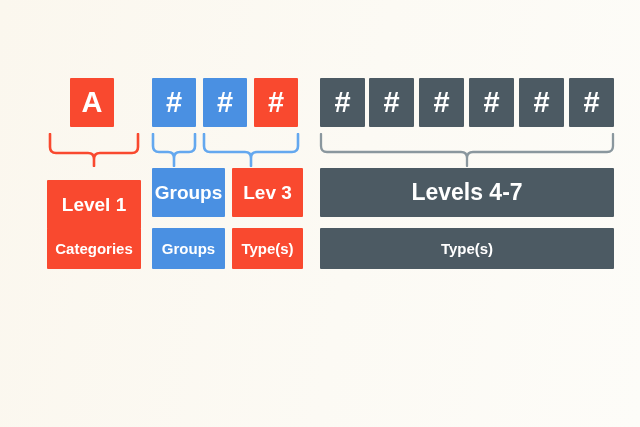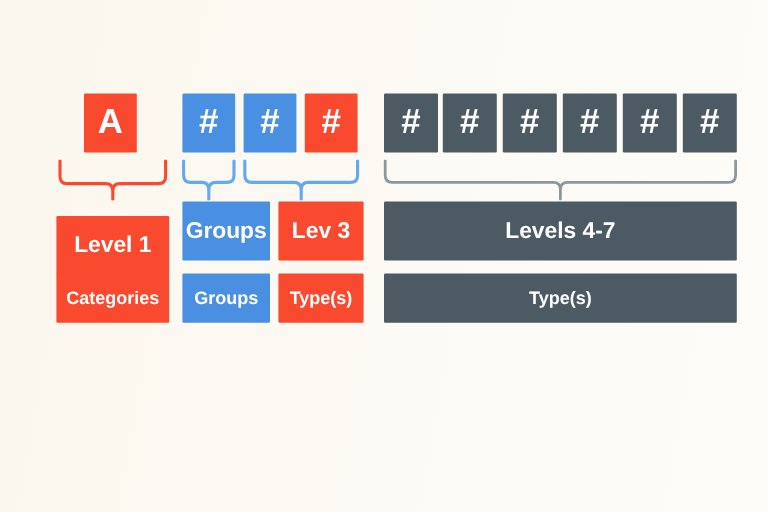--- a/index.html
+++ b/index.html
@@ -36,21 +36,21 @@
     font-size: 29px;
     letter-spacing: 0px;
   }
   .level-bar {
     font-size: 19px;
   }
   .type-bar {
     font-size: 15px;
   }
   .wide-level-bar {
-    font-size: 19px;
+    font-size: 23px;
   }
   .wide-type-bar {
     font-size: 15px;
   }
 
   
   .c-red   { background: #F9492F; }
   .c-blue  { background: #4A90E2; }
   .c-slate { background: #4C5A63; }
 

